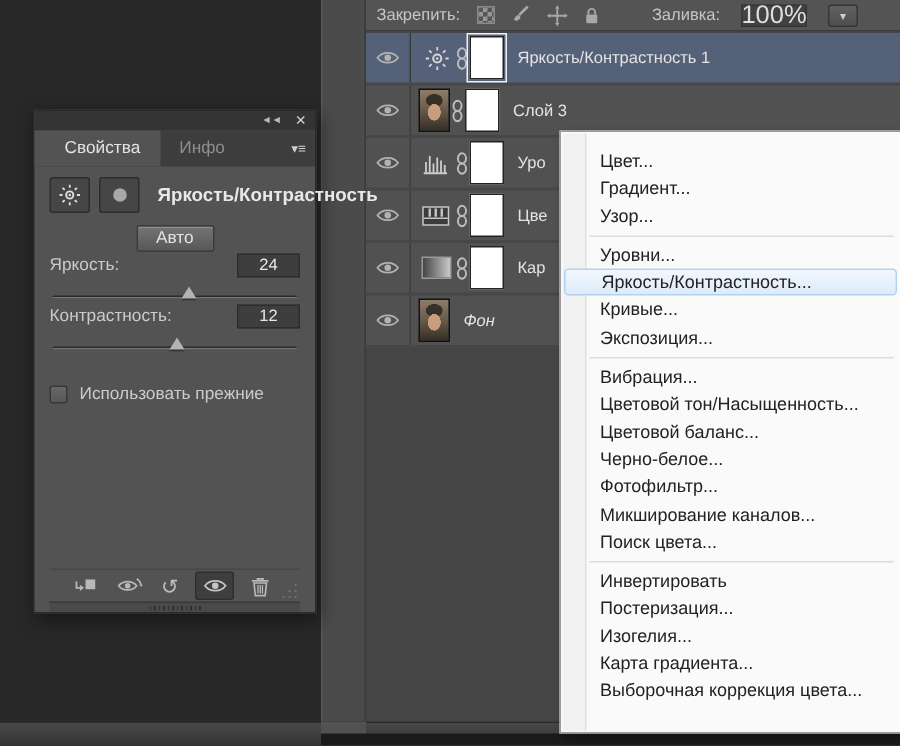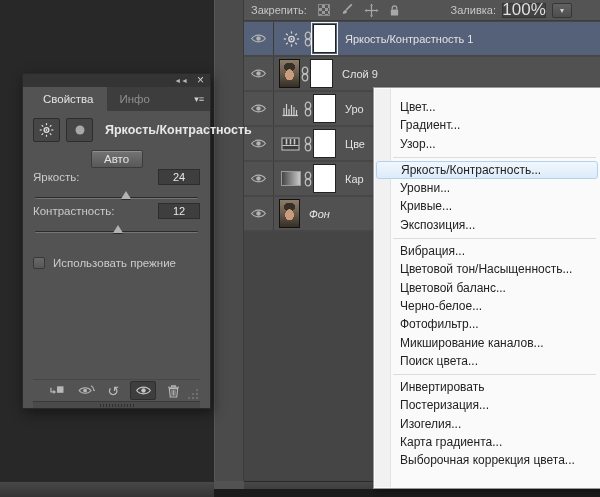--- a/index.html
+++ b/index.html
@@ -22,21 +22,21 @@
   .layers-panel { position:absolute; left:244px; top:0; width:356px; height:481px; background:#474747; }
   .layers-topbar { height:21px; background:#545454; border-bottom:1px solid #3c3c3c;
     display:flex; align-items:center; padding:0 28px 0 7px; gap:9px; }
   .tb-label { font-size:11px; color:#c6c6c6; white-space:nowrap; }
   .lockicons { display:flex; align-items:center; gap:10px; margin-left:2px; }
   .checker-icon { width:12px; height:12px; border:1px solid #8a8a8a; flex:none;
     background-image:linear-gradient(45deg,#9a9a9a 25%,transparent 25%,transparent 75%,#9a9a9a 75%),
                      linear-gradient(45deg,#9a9a9a 25%,#565656 25%,#565656 75%,#9a9a9a 75%);
     background-size:6px 6px; background-position:0 0,3px 3px; }
   .spacer { flex:1; }
-  .fill-group { display:flex; align-items:center; gap:6px; }
+  .fill-group { display:flex; align-items:center; gap:14px; }
   .fill-box { width:44px; height:15px; background:#424242; border:1px solid #363636;
     color:#dedede; font-size:17px; display:flex; align-items:center; justify-content:center; }
   .fill-arrow { width:20px; height:15px; background:linear-gradient(#616161,#4e4e4e); border:1px solid #363636;
     color:#cfcfcf; font-size:8px; display:flex; align-items:center; justify-content:center; border-radius:2px; }
 
   .layer-rows { position:absolute; top:22px; left:0; right:0; }
   .lrow { height:33px; margin-bottom:2px; background:#515151; display:flex; position:relative; }
   .lrow.sel { background:#556179; }
   .eye-cell { width:30px; border-right:1px solid #3c3c3c; display:flex; align-items:center; justify-content:center; flex:none; }
   .lrow-content { display:flex; align-items:center; padding-left:5px; gap:0; min-width:0; }
@@ -209,21 +209,21 @@
               <circle cx="9" cy="6" r="2.4" fill="#b2b2b2"></circle>
             </svg>
         </div>
         <div class="lrow-content">
           <span class="photo-thumb"></span>
           <svg class="chain" width="8" height="16" viewBox="0 0 8 16">
               <ellipse cx="4" cy="4.6" rx="2.7" ry="3.4" fill="none" stroke="#bdbdbd" stroke-width="1.3"></ellipse>
               <ellipse cx="4" cy="11.4" rx="2.7" ry="3.4" fill="none" stroke="#bdbdbd" stroke-width="1.3"></ellipse>
             </svg>
           <span class="mask-thumb"></span>
-          <span class="lname">Слой 9</span>
+          <span class="lname">Слой 3</span>
         </div>
       </div>
 
       <div class="lrow">
         <div class="eye-cell">
           <svg width="17" height="11" viewBox="0 0 18 12">
               <path d="M1.5 6 C5 1.2 13 1.2 16.5 6 C13 10.8 5 10.8 1.5 6 Z" fill="none" stroke="#b2b2b2" stroke-width="1.3"></path>
               <circle cx="9" cy="6" r="2.4" fill="#b2b2b2"></circle>
             </svg>
         </div>
@@ -411,22 +411,22 @@
 
   <div class="cmenu">
     <div class="cmenu-gutter"></div>
 
     <div class="mi">Цвет...</div>
     <div class="mi">Градиент...</div>
     <div class="mi">Узор...</div>
 
     <div class="msep"></div>
 
+    <div class="mi">Уровни...</div>
     <div class="mi hl">Яркость/Контрастность...</div>
-    <div class="mi">Уровни...</div>
     <div class="mi">Кривые...</div>
     <div class="mi">Экспозиция...</div>
 
     <div class="msep"></div>
 
     <div class="mi">Вибрация...</div>
     <div class="mi">Цветовой тон/Насыщенность...</div>
     <div class="mi">Цветовой баланс...</div>
     <div class="mi">Черно-белое...</div>
     <div class="mi">Фотофильтр...</div>

